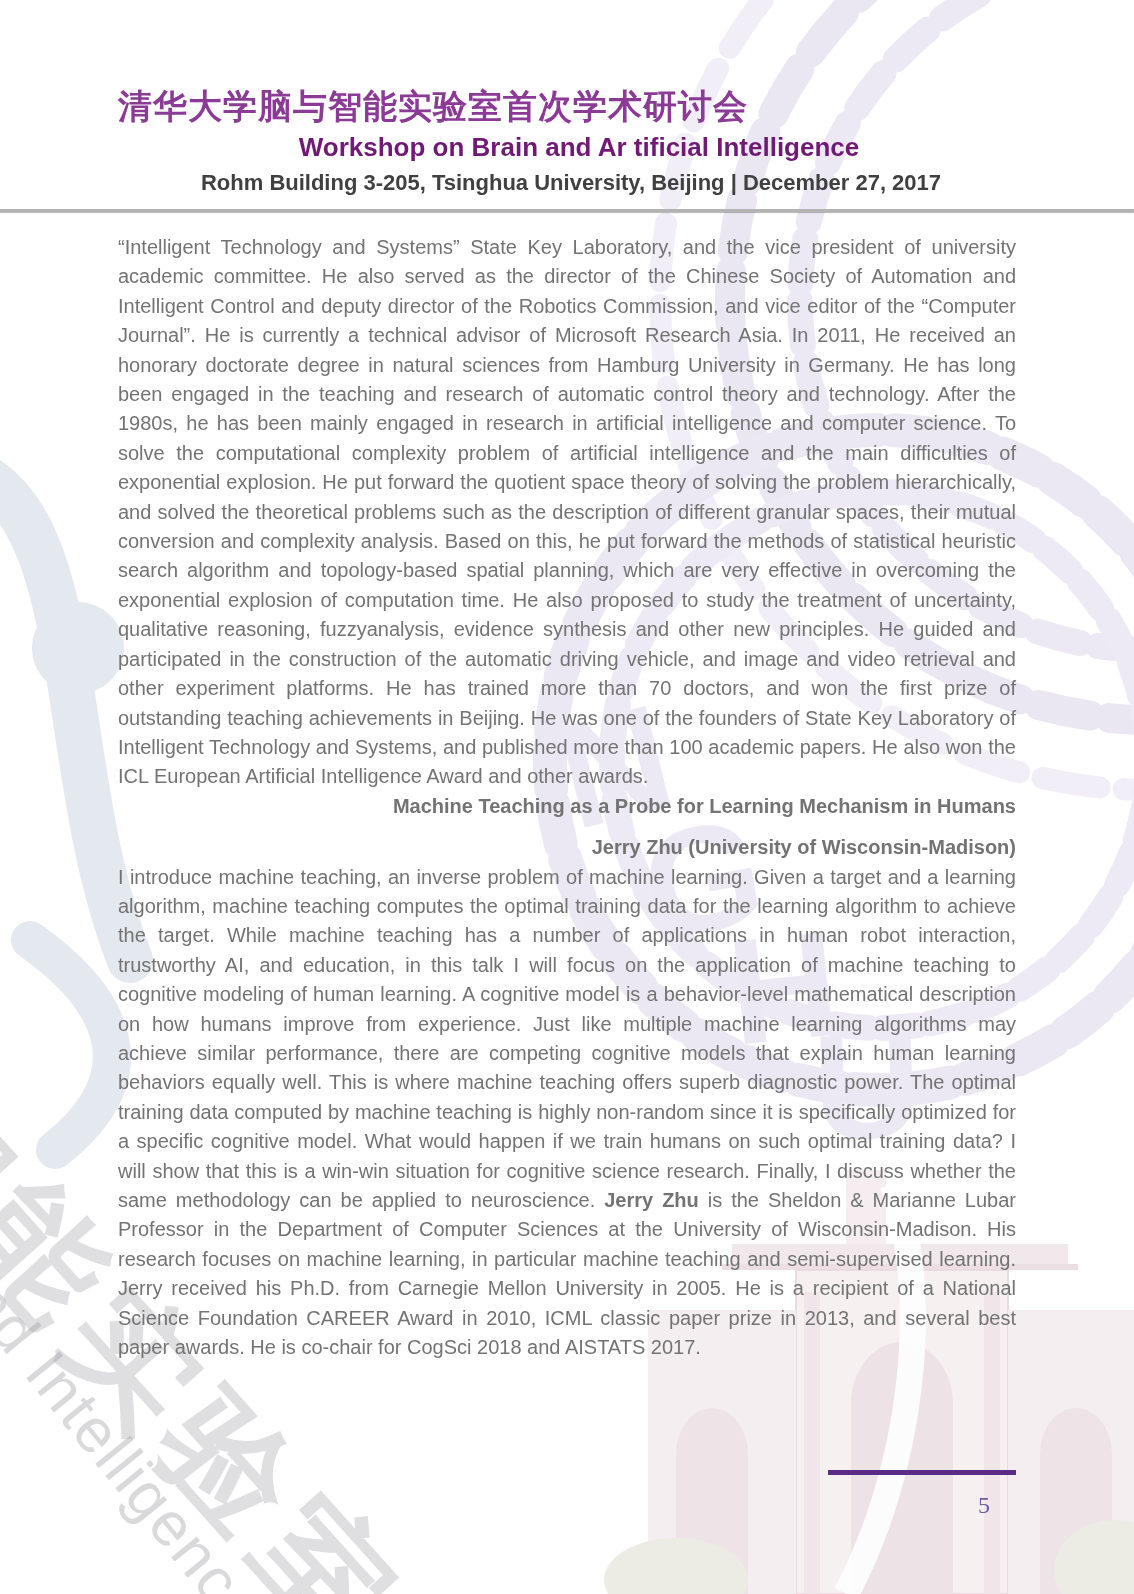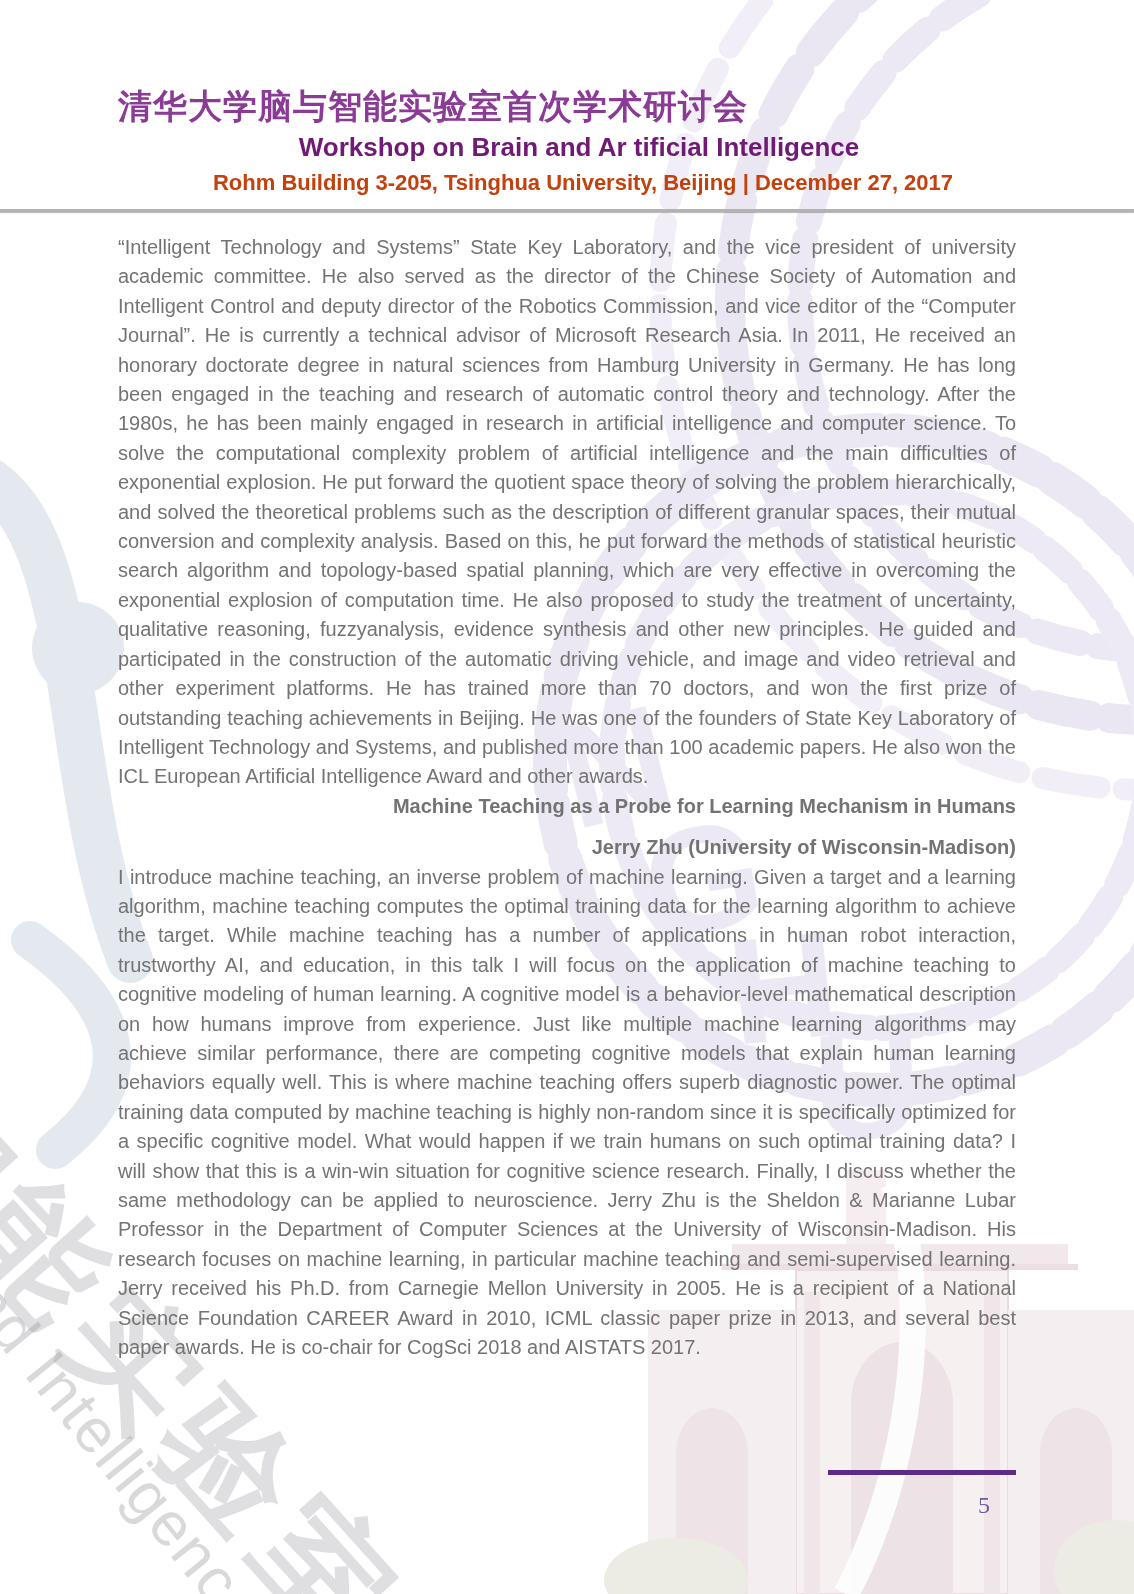--- a/index.html
+++ b/index.html
@@ -27,35 +27,35 @@
   .content{position:absolute;inset:0;z-index:1;}
   .hdr-zh{
     position:absolute;left:118px;top:84px;
     font-size:34px;font-weight:700;color:#8B3A96;letter-spacing:1px;
   }
   .hdr-en{
     position:absolute;left:130px;top:132px;width:898px;text-align:center;
     font-size:26px;font-weight:700;color:#701a75;
   }
   .hdr-venue{
-    position:absolute;left:134px;top:170px;width:898px;text-align:center;
-    font-size:22px;font-weight:700;color:#c2410c;
+    position:absolute;left:122px;top:170px;width:898px;text-align:center;
+    font-size:22px;font-weight:700;color:#404040;
   }
   .hdr-rule{
     position:absolute;left:0;top:209px;width:1134px;height:3px;
     background:#b3b3b3;box-shadow:0 1px 1px rgba(90,90,90,.45);
   }
   .main-col{
     position:absolute;left:118px;top:233px;width:898px;
     font-size:20px;line-height:29.4px;color:#737373;
     text-align:justify;
   }
   .main-col p{margin:0;}
   .talk-head{margin-top:28px;font-weight:700;text-align:right;}
-  .bold{font-weight:400;}
+  .bold{font-weight:700;}
   .foot-rule{
     position:absolute;left:828px;top:1470px;width:188px;height:5px;
     background:#5B2C86;
   }
   .page-num{
     position:absolute;left:978px;top:1492px;
     font-size:24px;color:#6C5CA0;font-family:"Liberation Serif", serif;
   }
 </style>
 </head>

